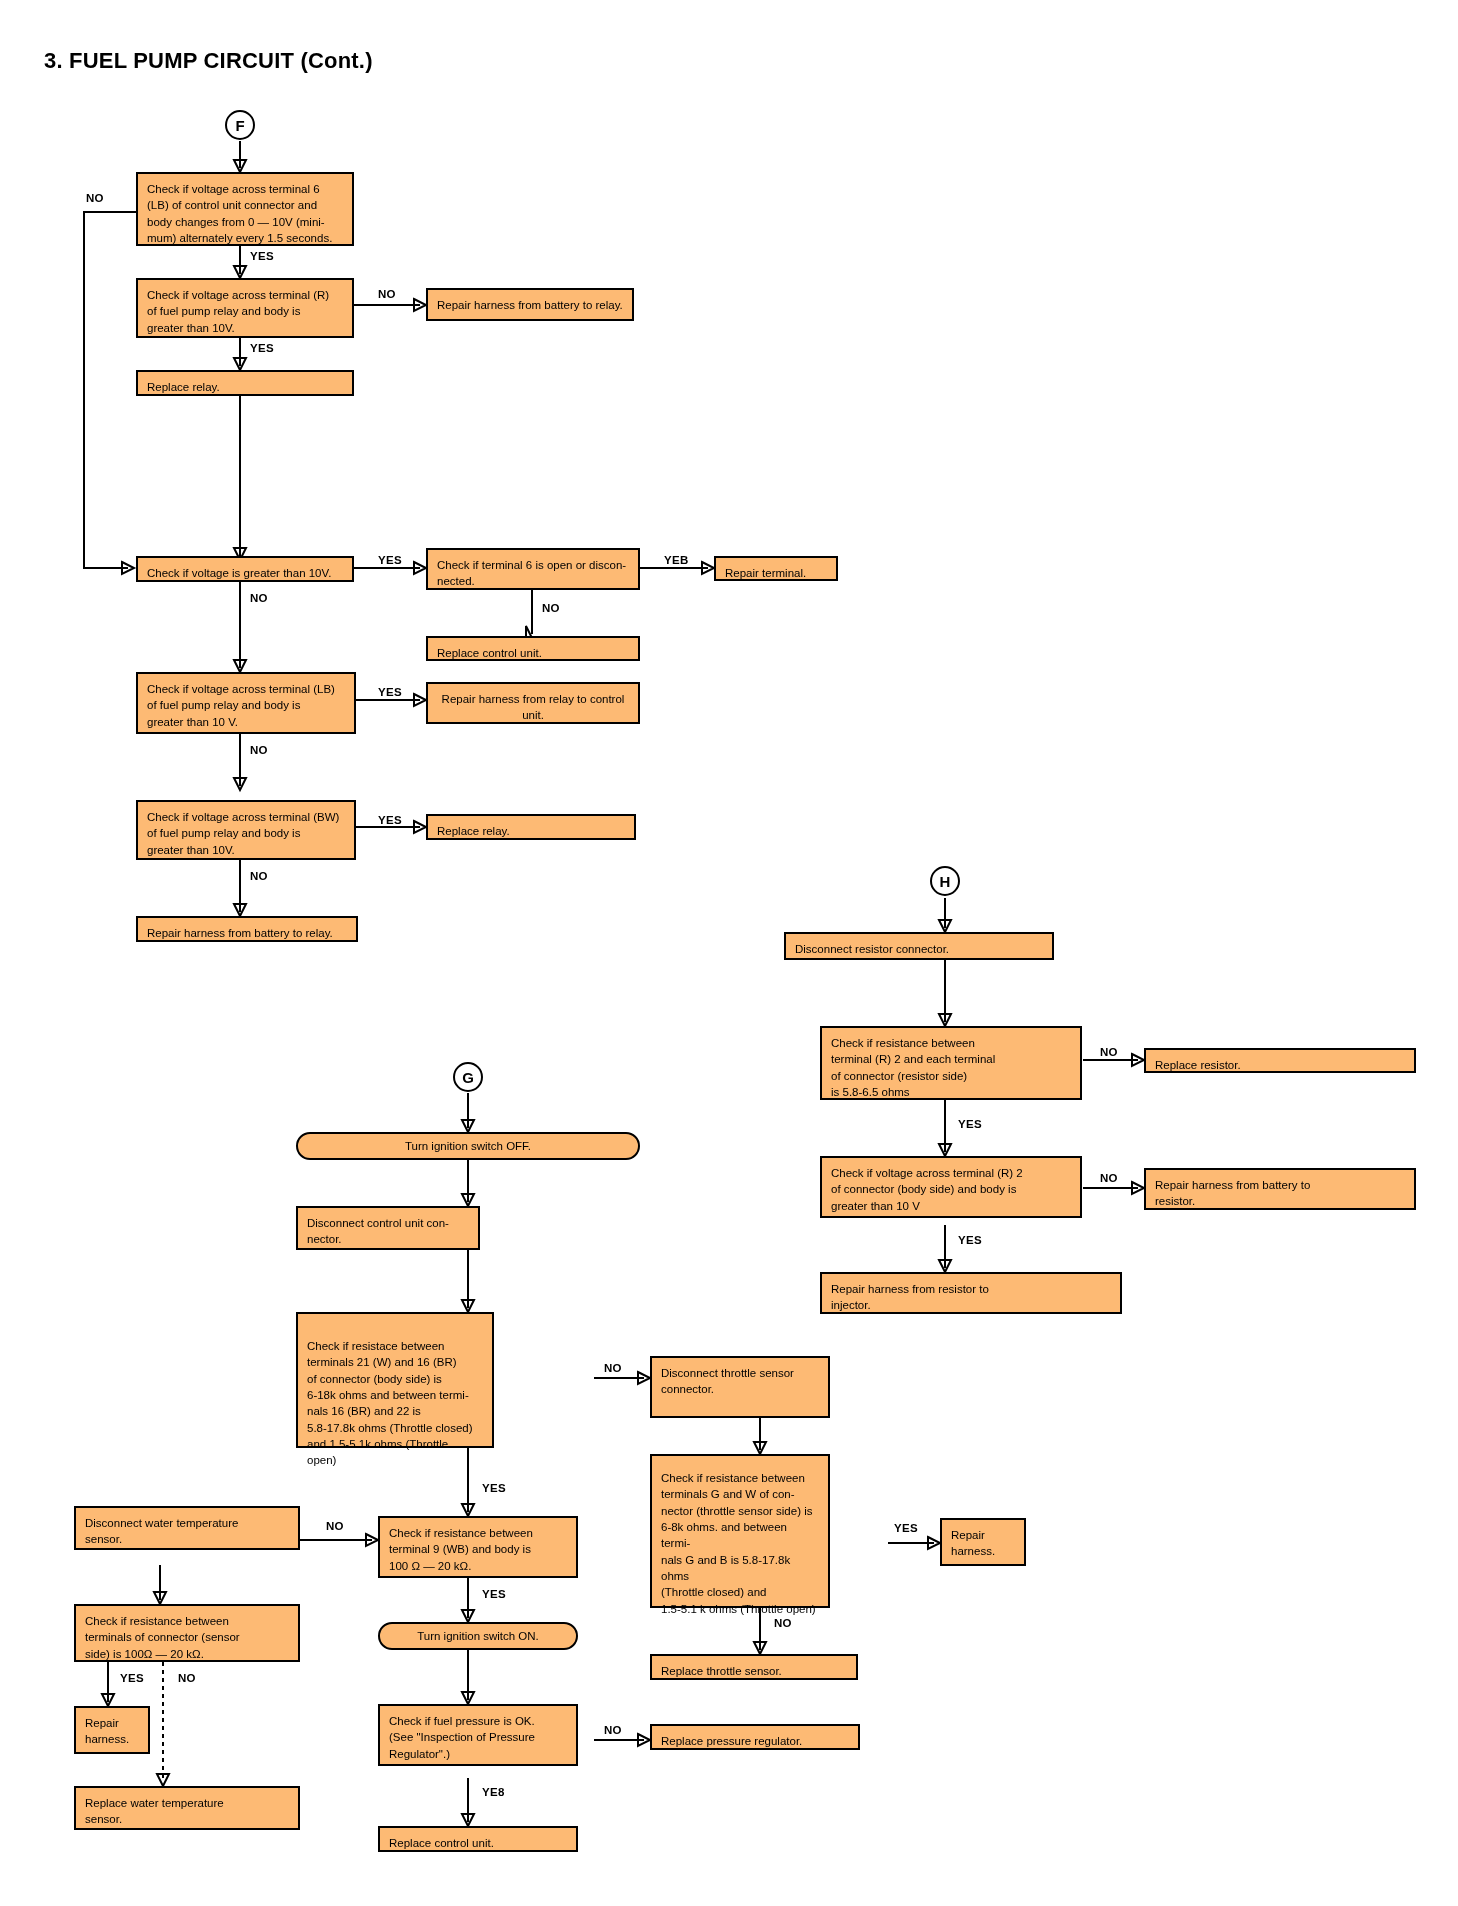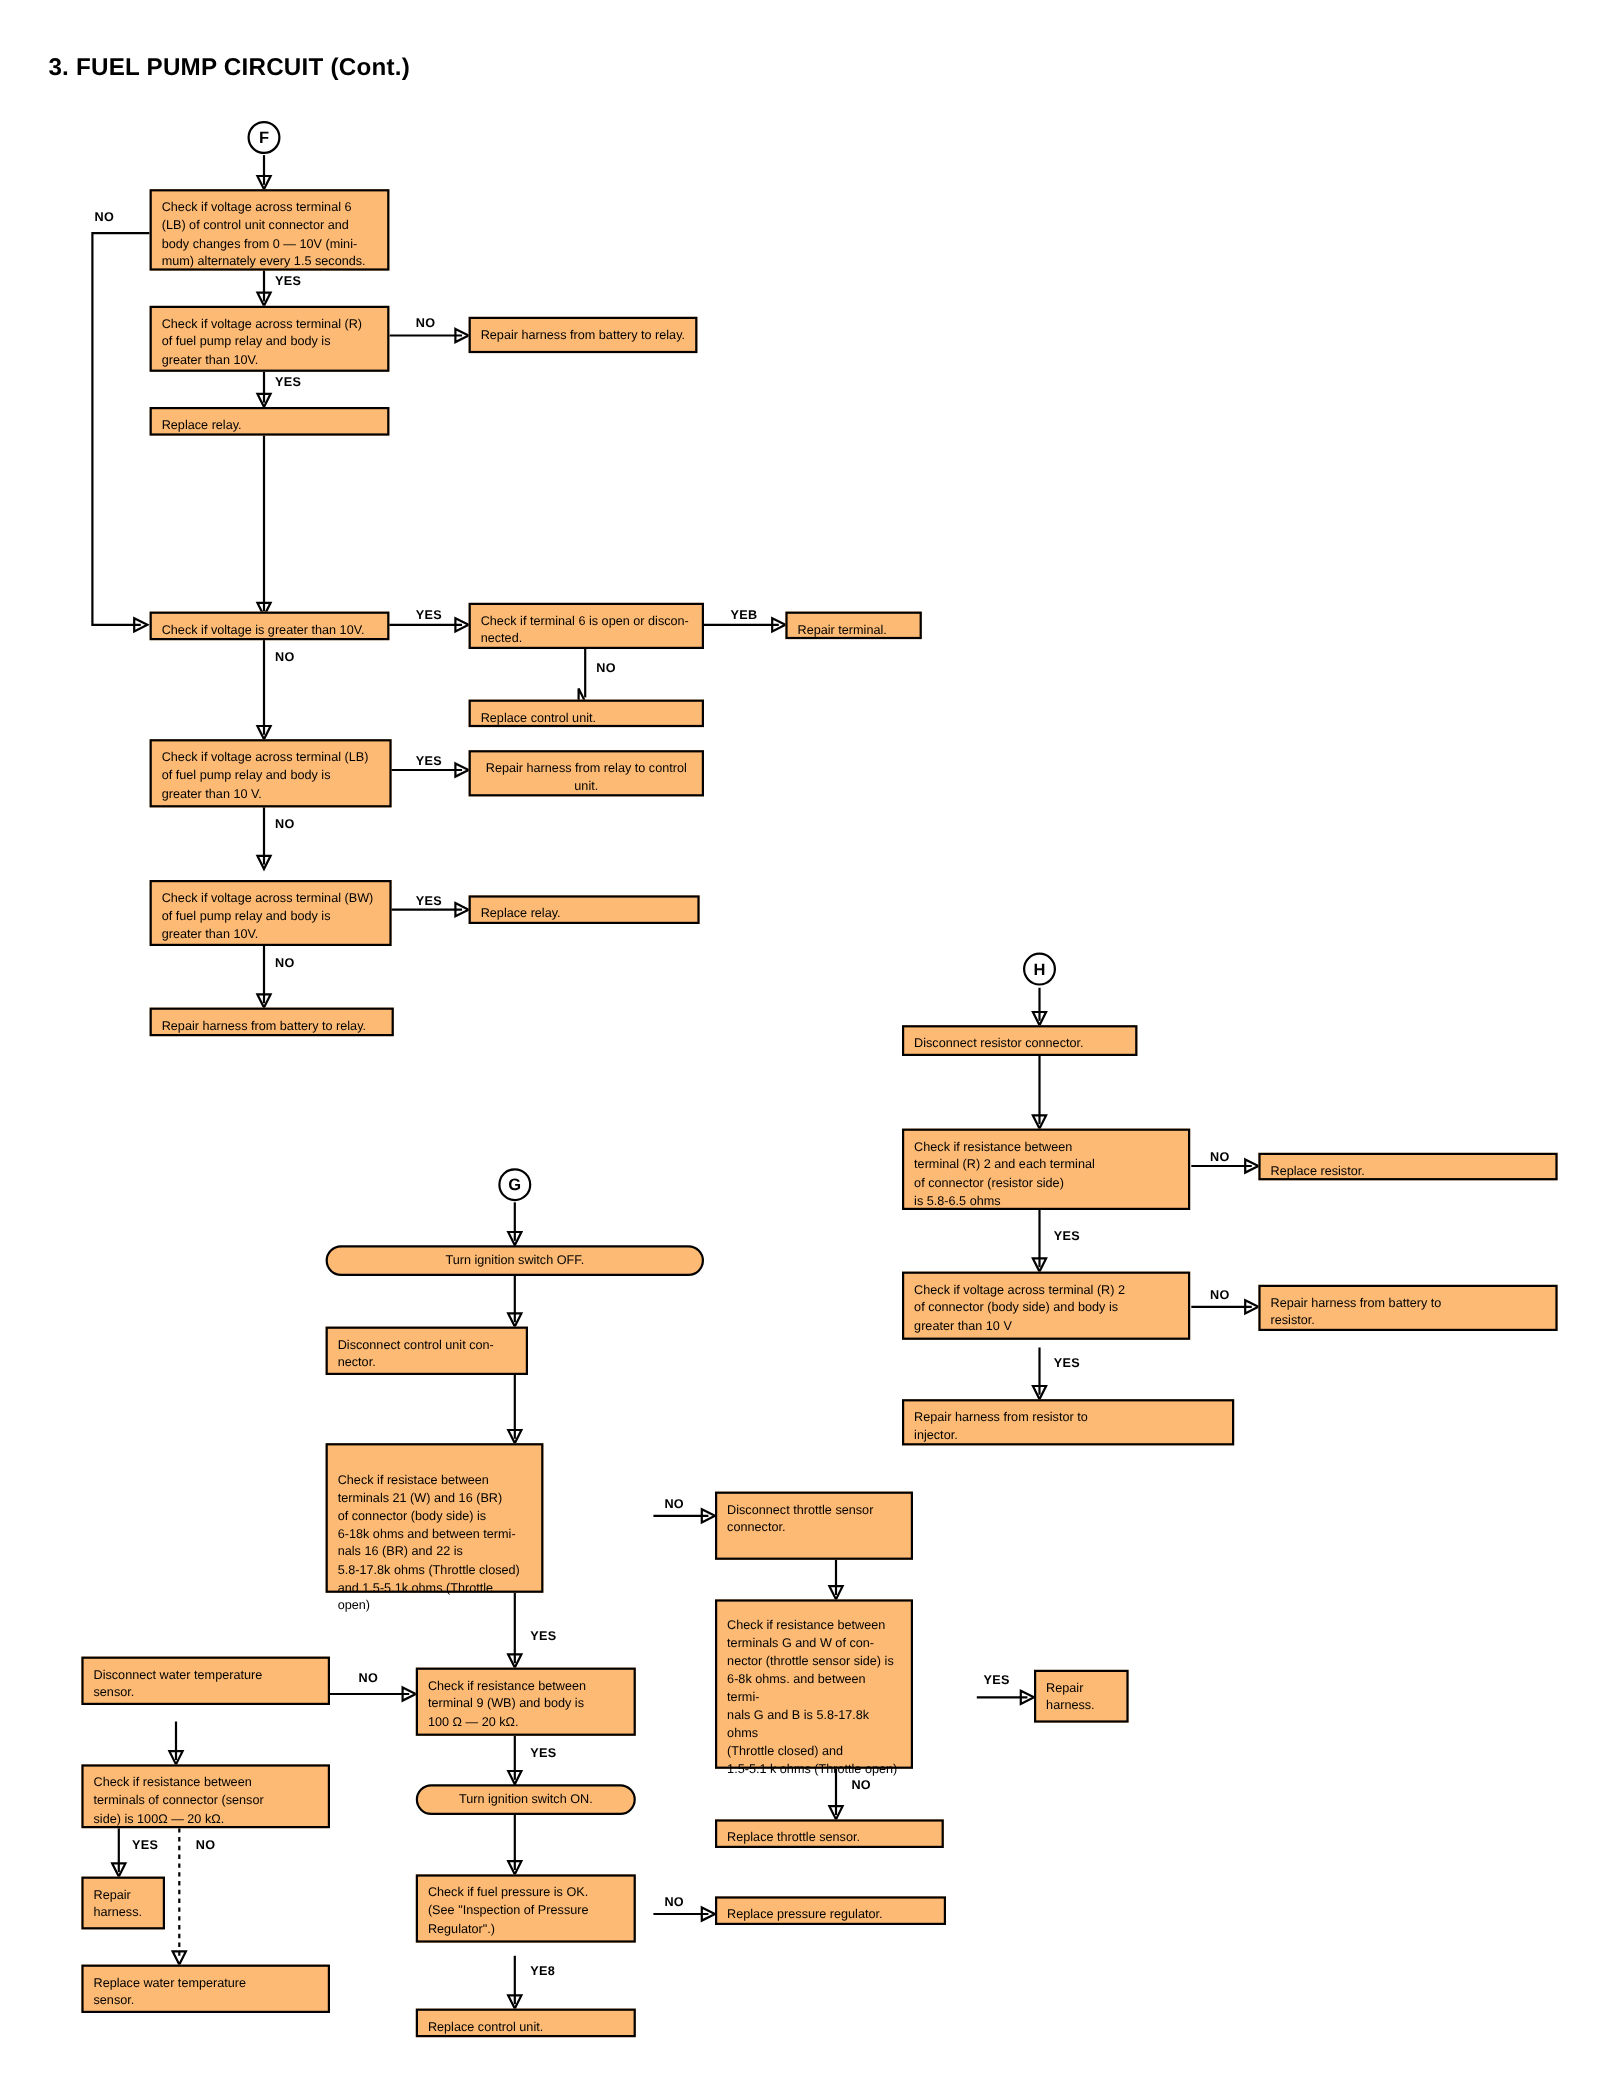--- a/index.html
+++ b/index.html
@@ -171,21 +171,21 @@
   <div class="node" style="left:136px;top:800px;width:220px;height:60px;">Check if voltage across terminal (BW)
 of fuel pump relay and body is
 greater than 10V.</div>
   <div class="elabel" style="left:378px;top:814px;">YES</div>
   <div class="node" style="left:426px;top:814px;width:210px;height:26px;">Replace relay.</div>
   <div class="elabel" style="left:250px;top:870px;">NO</div>
   <div class="node" style="left:136px;top:916px;width:222px;height:26px;">Repair harness from battery to relay.</div>
 
   <div class="conn" style="left:930px;top:866px;">H</div>
 
-  <div class="node" style="left:820px;top:932px;width:214px;height:28px;">Disconnect resistor connector.</div>
+  <div class="node" style="left:784px;top:932px;width:270px;height:28px;">Disconnect resistor connector.</div>
 
   <div class="node" style="left:820px;top:1026px;width:262px;height:74px;">Check if resistance between
 terminal (R) 2 and each terminal
 of connector (resistor side)
 is 5.8-6.5 ohms</div>
   <div class="elabel" style="left:1100px;top:1046px;">NO</div>
   <div class="node" style="left:1144px;top:1048px;width:272px;height:25px;">Replace resistor.</div>
   <div class="elabel" style="left:958px;top:1118px;">YES</div>
 
   <div class="node" style="left:820px;top:1156px;width:262px;height:62px;">Check if voltage across terminal (R) 2

